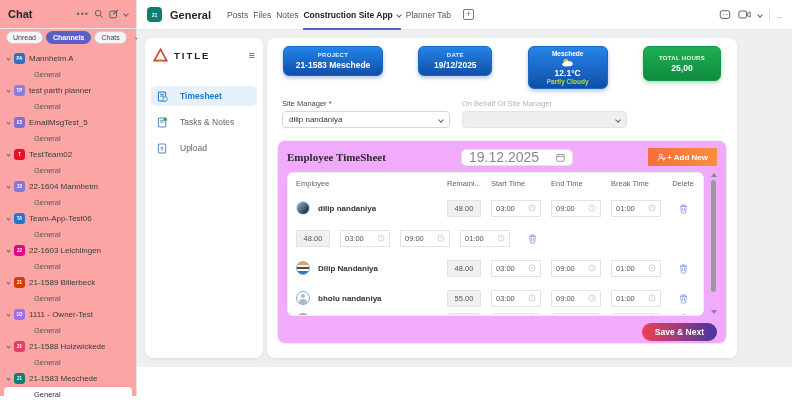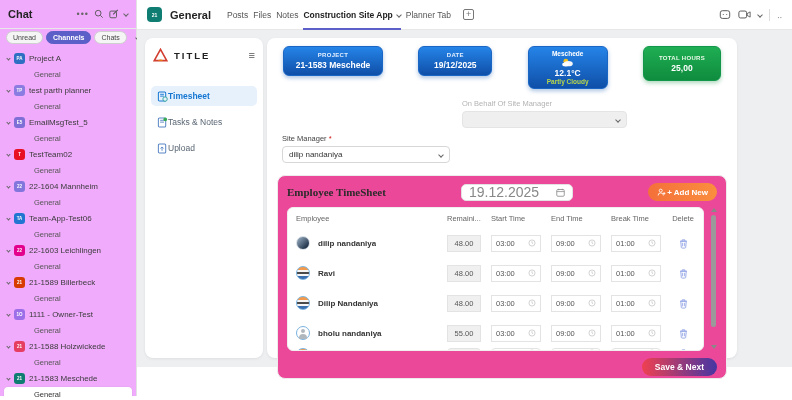--- a/index.html
+++ b/index.html
@@ -2,21 +2,21 @@
 <html><head>
 <meta charset="utf-8">
 <style>
   * { box-sizing: border-box; margin: 0; padding: 0; }
   html,body { width:792px; height:400px; overflow:hidden; background:#fff;
     font-family:"Liberation Sans", sans-serif; color:#333; }
   .stage { position:relative; width:792px; height:400px; }
 
   
   .sidebar { position:absolute; left:0; top:0; width:137px; height:396px;
-    background:#f0abfc; border-right:1px solid #e2e2e2; }
+    background:#fca5a5; border-right:1px solid #e2e2e2; }
   .sb-header { display:flex; align-items:center; height:28px; padding:0 8px; }
   .sb-title { font-size:11px; font-weight:bold; color:#242424; flex:1; }
   .sb-ico { display:flex; align-items:center; gap:5px; color:#555; }
   .dots { font-size:9px; letter-spacing:1px; color:#666; }
   .chev { width:4px; height:4px; border-right:1px solid #666; border-bottom:1px solid #666;
     transform:rotate(45deg); display:inline-block; flex:none; }
   .sb-filters { display:flex; align-items:center; gap:3px; padding:2px 6px 4px 6px;
     border-top:1px solid #e8e8e8; }
   .pill { font-size:7px; color:#444; border:1px solid #cfcfcf; border-radius:9px;
     padding:2px 6px; background:#f5f5f6; white-space:nowrap; }
@@ -49,21 +49,21 @@
 
   
   .canvas { position:absolute; left:137px; top:30px; width:655px; height:337px; background:#edeff1; }
   .card { background:#fff; border-radius:8px; box-shadow:0 1px 3px rgba(0,0,0,.07); }
 
   
   .app-nav { position:absolute; left:8px; top:8px; width:118px; height:320px; padding:8px 6px; }
   .nav-head { display:flex; align-items:center; gap:6px; padding:2px 2px 10px 2px; }
   .nav-title { font-size:9.5px; font-weight:bold; letter-spacing:2px; color:#222; flex:1; }
   .burger { font-size:11px; color:#555; }
-  .nav-item { display:flex; align-items:center; gap:0; height:20px; border-radius:5px;
+  .nav-item { display:flex; align-items:center; gap:12px; height:20px; border-radius:5px;
     padding:0 6px; font-size:8.5px; color:#5a6673; margin-bottom:6px; }
   .nav-item.active { background:#e6f1fc; color:#1677d2; font-weight:bold; }
 
   
   .app-main { position:absolute; left:130px; top:8px; width:470px; height:320px; padding:8px 10px; }
   .stat-row { display:flex; justify-content:space-between; padding:0 6px; align-items:flex-start; }
   .stat { border-radius:6px; color:#fff; text-align:center; padding:5px 7px;
     box-shadow:0 2px 4px rgba(21,87,176,.35); }
   .stat.blue { background:linear-gradient(180deg,#2584e8,#0f4fa8); border:1px solid #1a66c4; }
   .stat.green { background:linear-gradient(180deg,#1fae53,#0f8c3e); border:1px solid #12964a;
@@ -77,30 +77,30 @@
 
   
   .form-row { display:flex; margin-top:10px; padding:0 5px; gap:12px; }
   .f-label { font-size:7.5px; color:#444; margin-bottom:3px; }
   .f-label .req { color:#d01717; }
   .f-label.muted { color:#b3b3b3; }
   .select { height:17px; border:1px solid #d7d7d7; border-radius:4px; background:#fff;
     display:flex; align-items:center; padding:0 6px; font-size:8px; color:#333; }
   .select .chev { margin-left:auto; }
   .select.disabled { background:#efefef; border-color:#e4e4e4; }
-  .field.sm { width:168px;margin-top:35px; } .field.ob { width:165px; }
+  .field.sm { width:168px; } .field.ob { width:165px; }
 
   
   .ts-section { margin-top:12px; border:1px solid #ececec; border-radius:8px;
-    background:#ec4899; padding:7px 9px 6px 9px; height:204px; }
+    background:#f0abfc; padding:7px 9px 6px 9px; height:204px; }
   .ts-header { display:flex; align-items:center; justify-content:space-between; }
   .ts-title { font-family:"Liberation Serif", serif; font-size:11px; font-weight:bold; color:#2b2b2b; }
   .date-box { display:flex; align-items:center; gap:17px; border:1px solid #e2e2e2; border-radius:5px;
     background:#fff; height:17px; padding:0 7px; font-size:14px; color:#888;justify-content:space-between; }
-  .add-new { display:flex; align-items:center; gap:1px; border:none; border-radius:9px;
+  .add-new { display:flex; align-items:center; gap:1px; border:none; border-radius:1px;
     background:linear-gradient(90deg,#f4703a,#fa8e3e); color:#fff; font-size:8px; font-weight:bold;
     height:18px; padding:0 9px; font-family:inherit; }
   .ts-body { position:relative; margin-top:6px; height:144px; }
   .table-card { background:#fff; border:1px solid #efefef; border-radius:6px; height:144px;
     margin-right:13px; padding:0 8px; overflow:hidden; }
   .t-row { display:flex; align-items:center; gap:10px; }
   .t-head { height:20px; font-size:7.5px; color:#666; }
   .c-emp { flex:1; display:flex; align-items:center; gap:8px; min-width:0; }
   .c-rem { width:34px; } .c-time { width:50px; } .c-del { width:24px; text-align:center; }
   .row { height:30px; }
@@ -158,21 +158,21 @@
     <div class="sb-filters">
       <span class="pill">Unread</span>
       <span class="pill active">Channels</span>
       <span class="pill">Chats</span>
       <span class="chev"></span>
     </div>
     <div class="sb-list" id="team-list">
   <div class="team-row">
     <span class="chev"></span>
     <span class="tavatar" style="background: rgb(47, 111, 195);">PA</span>
-    <span class="tname">Project A</span>
+    <span class="tname">Mannheim A</span>
   </div>
   <div class="chan-row">
     <span>General</span>
   </div>
 
   <div class="team-row">
     <span class="chev"></span>
     <span class="tavatar" style="background: rgb(138, 124, 224);">TP</span>
     <span class="tname">test parth planner</span>
   </div>
@@ -442,24 +442,20 @@
                       <path d="M3 3.5 H9 L8.4 10.2 a1 1 0 0 1 -1 .8 H4.6 a1 1 0 0 1 -1 -.8 Z" fill="none" stroke="#93a4e6" stroke-width="1"></path>
                       <line x1="2.2" y1="3.5" x2="9.8" y2="3.5" stroke="#93a4e6" stroke-width="1"></line>
                       <path d="M4.6 3.2 V2 H7.4 V3.2" fill="none" stroke="#93a4e6" stroke-width="1"></path>
                       <line x1="5" y1="5.2" x2="5" y2="9" stroke="#93a4e6" stroke-width=".9"></line>
                       <line x1="7" y1="5.2" x2="7" y2="9" stroke="#93a4e6" stroke-width=".9"></line>
                     </svg>
     </span>
   </div>
 
   <div class="t-row row">
-    <span class="c-emp">
-      <span class="avatar stripes"></span>
-      <span class="emp-name">Ravi</span>
-    </span>
     <span class="inp gray c-rem">48.00</span>
     <span class="inp c-time">
       <span>03:00</span>
       <svg class="ic clk" width="8" height="8" viewBox="0 0 12 12">
                       <circle cx="6" cy="6" r="4.6" fill="none" stroke="#bdbdbd" stroke-width="1"></circle>
                       <path d="M6 3.4 V6 L7.8 7.2" fill="none" stroke="#bdbdbd" stroke-width="1"></path>
                     </svg>
     </span>
     <span class="inp c-time">
       <span>09:00</span>

